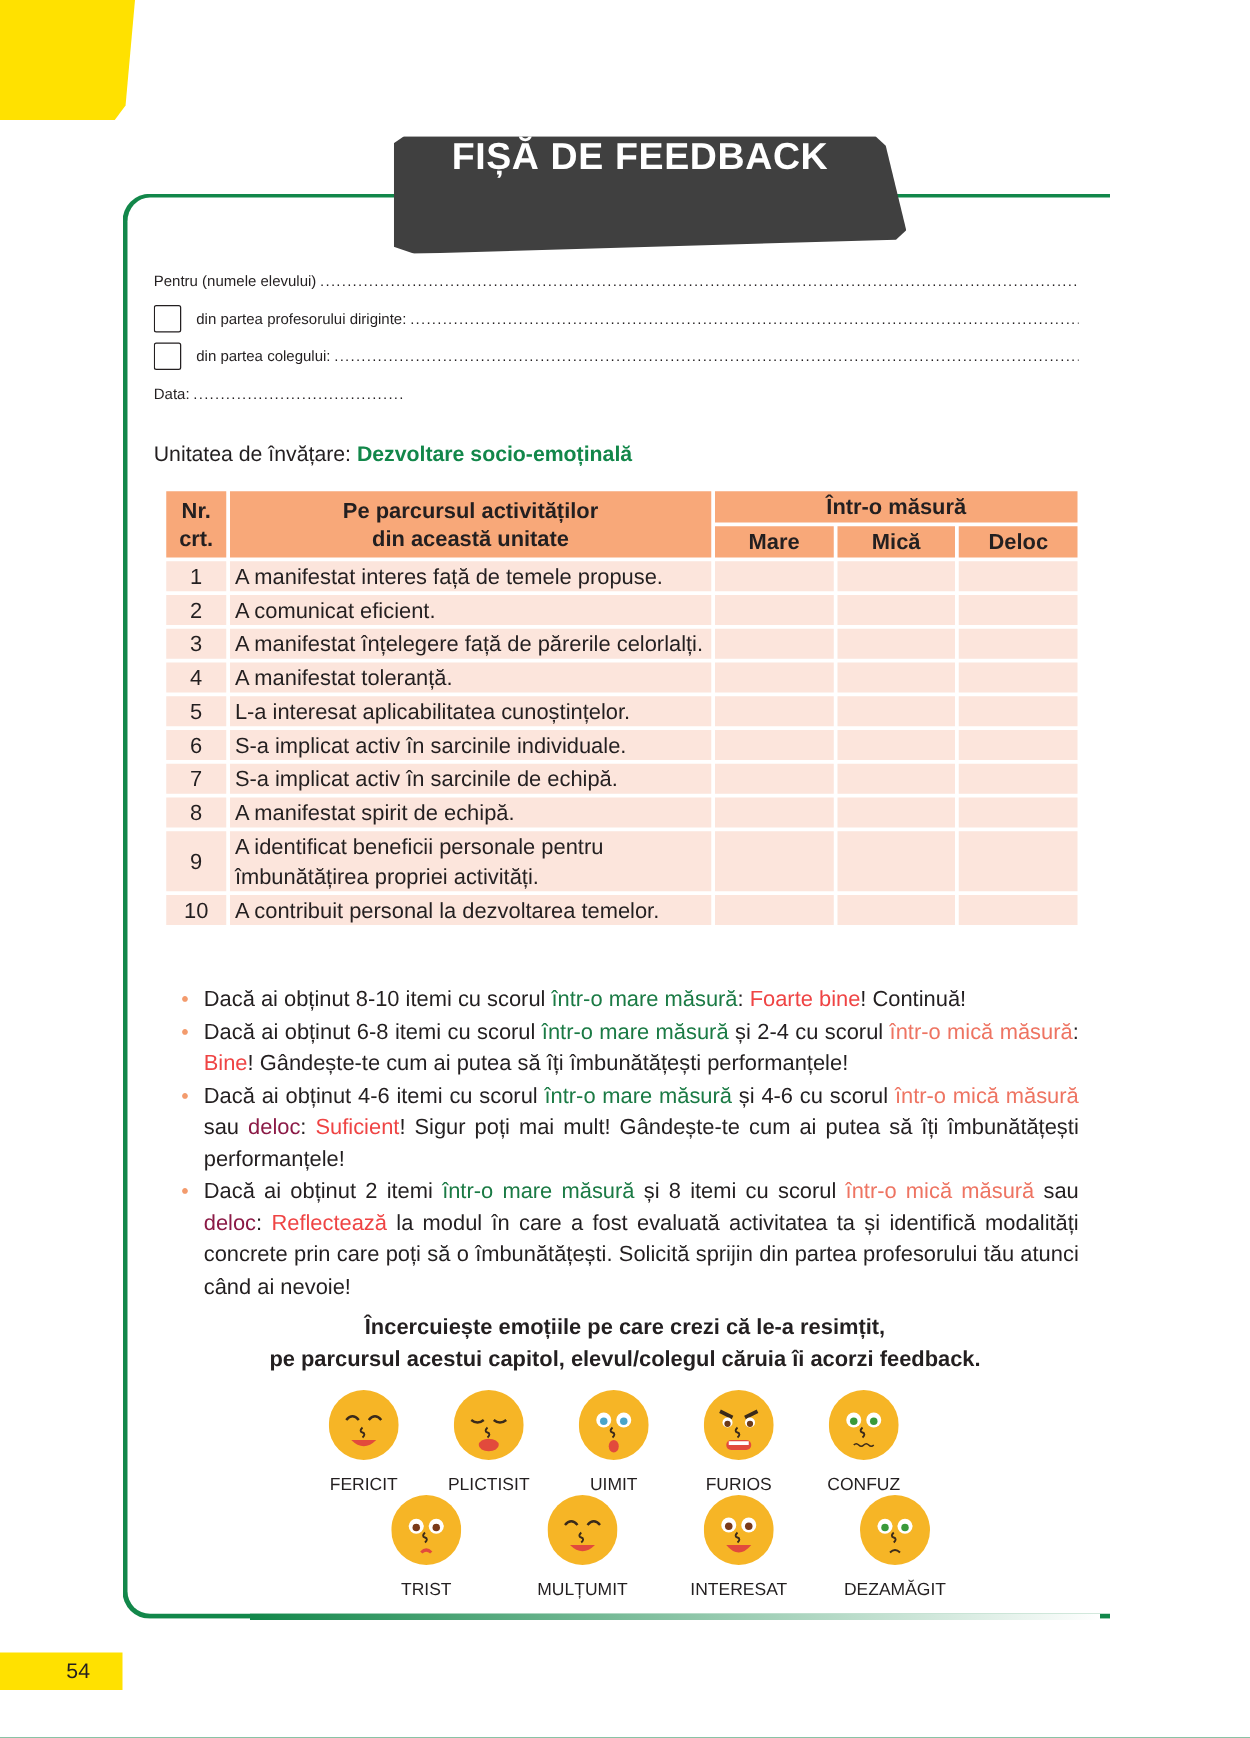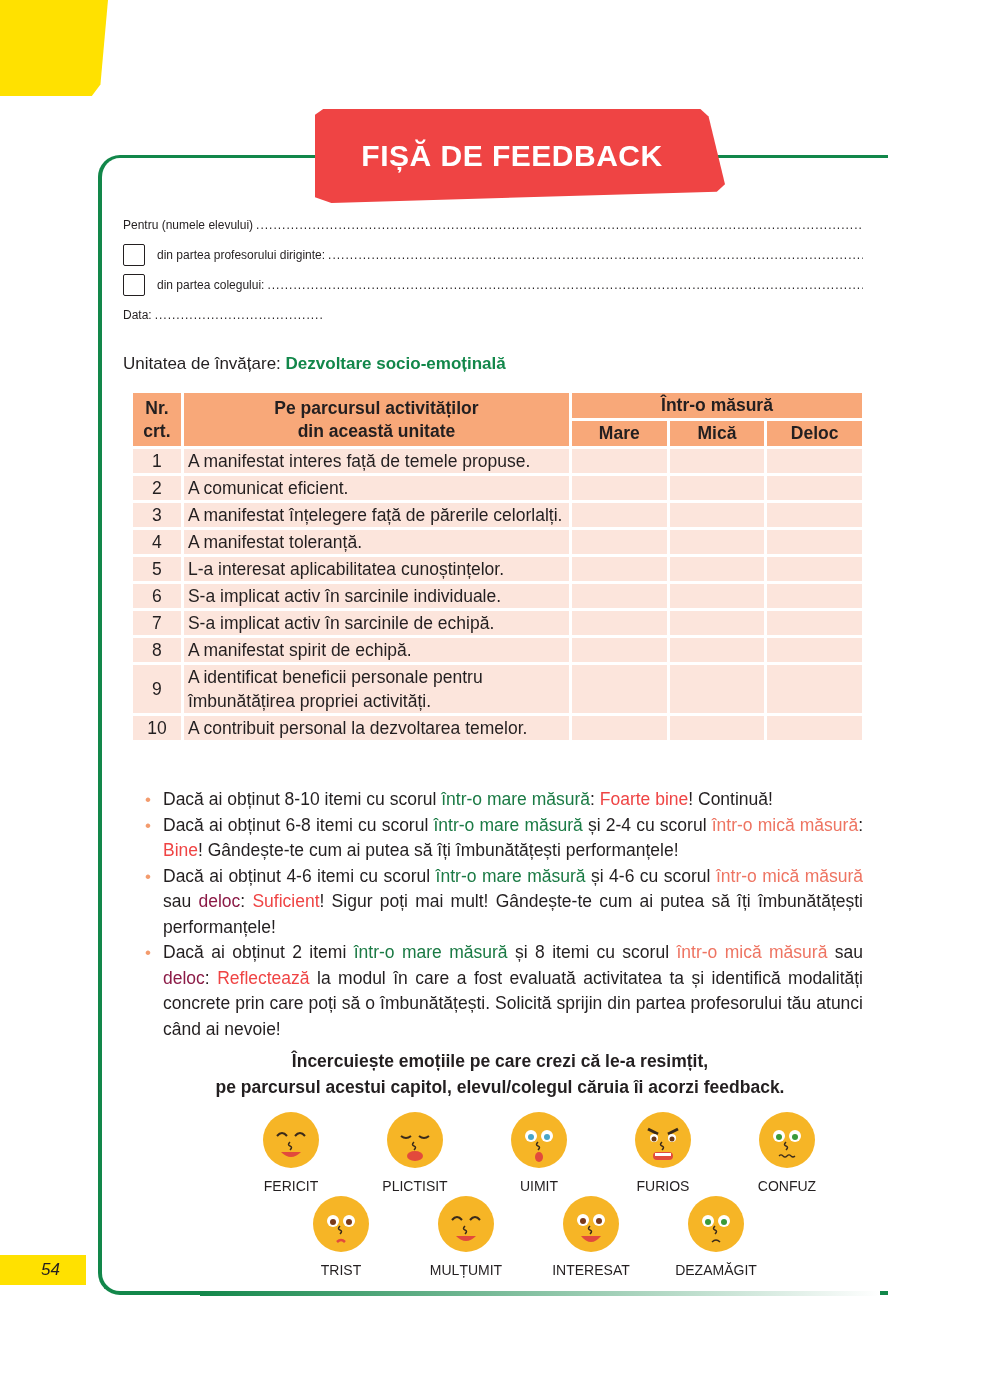--- a/index.html
+++ b/index.html
@@ -1,20 +1,20 @@
 <!DOCTYPE html>
 <html><head>
 <meta charset="utf-8">
 <style>
   * { box-sizing: border-box; margin: 0; padding: 0; }
   body { width: 1000px; height: 1390px; background: #ffffff; position: relative; font-family: "Liberation Sans", sans-serif; color: #231f20; overflow: hidden; }
   .corner-tab { position: absolute; left: 0; top: 0; width: 108px; height: 96px; background: #ffe100; clip-path: polygon(0 0, 100% 0, 93% 88%, 85% 100%, 0 100%); border-radius: 0 0 10px 0; }
   .frame { position: absolute; left: 98px; top: 155px; width: 790px; height: 1140px; border-left: 4px solid #12874a; border-top: 3px solid #12874a; border-bottom: 4px solid #12874a; border-radius: 22px 0 0 22px; border-right: none; }
   .frame-fade-bottom { position: absolute; left: 200px; top: 1291px; width: 680px; height: 5px; background: linear-gradient(to right, #12874a, rgba(255,255,255,1)); }
-  .title-banner { position: absolute; left: 315px; top: 109px; width: 410px; height: 94px; background: #ef4444; clip-path: polygon(0 6%, 2% 0, 94% 0, 96% 8%, 100% 80%, 98% 88%, 4% 100%, 0 94%); display: flex; align-items: center; justify-content: center; padding-right: 16px; }
+  .title-banner { position: absolute; left: 315px; top: 109px; width: 410px; height: 94px; background: #404040; clip-path: polygon(0 6%, 2% 0, 94% 0, 96% 8%, 100% 80%, 98% 88%, 4% 100%, 0 94%); display: flex; justify-content: center; padding-right: 16px; }
   .title-banner span { color: #fff; font-weight: bold; font-size: 30px; letter-spacing: 0.5px; }
   .form-lines { position: absolute; left: 123px; top: 210px; width: 740px; font-size: 12px; }
   .form-line { display: flex; align-items: center; height: 30px; white-space: nowrap; overflow: hidden; }
   .form-line .dots { flex: 1; overflow: hidden; letter-spacing: 1px; margin-left: 3px; }
   .form-line .dots::after { content: "......................................................................................................................................................................................................................................................................................................"; font-size: 12px; }
   .checkbox { display: inline-block; width: 22px; height: 22px; border: 1.5px solid #231f20; border-radius: 2px; margin-right: 12px; background: #fff; }
   .data-line .dots { flex: 0 0 168px; }
   .unit-line { position: absolute; left: 123px; top: 354px; font-size: 17px; }
   .unit-line b { color: #12874a; }
   table.fb { position: absolute; left: 130px; top: 390px; width: 735px; border-collapse: separate; border-spacing: 3px; font-size: 17.5px; }
@@ -24,21 +24,21 @@
   table.fb td.desc { width: 387px; }
   table.fb td.chk { width: 95px; }
   .bullets { position: absolute; left: 143px; top: 787px; width: 720px; font-size: 17.5px; line-height: 25.5px; }
   .bullet { position: relative; padding-left: 20px; text-align: justify; }
   .bullet::before { content: "•"; position: absolute; left: 2px; top: 0; color: #f39b6d; font-size: 17px; }
   .g { color: #1a7a44; } .r { color: #ee7462; } .c { color: #ef4444; } .m { color: #8b1a46; }
   .instruction { position: absolute; left: 140px; top: 1048px; width: 720px; text-align: center; font-weight: bold; font-size: 17.5px; line-height: 26px; }
   .emoji-row { position: absolute; display: flex; }
   .emoji { display: flex; flex-direction: column; align-items: center; width: 100px; }
   .emoji .lbl { font-size: 14px; margin-top: 6px; }
-  .page-num { position: absolute; left: 0; top: 1255px; width: 86px; height: 30px; background: #ffe100; display: flex; align-items: center; justify-content: flex-end; padding-right: 26px; font-size: 17px; font-style: italic; }
+  .page-num { position: absolute; left: 0; top: 1322px; width: 98px; height: 30px; background: #ffe100; display: flex; align-items: center; justify-content: flex-end; padding-right: 26px; font-size: 17px; }
 </style>
 </head>
 <body>
 
 <div class="corner-tab"></div>
 <div class="frame"></div>
 <div class="frame-fade-bottom"></div>
 
 <div class="title-banner">
   <span>FIȘĂ DE FEEDBACK</span>
@@ -168,21 +168,21 @@
   <div class="bullet"><span>Dacă ai obținut 6-8 itemi cu scorul </span><span class="g">într-o mare măsură</span><span> și 2-4 cu scorul </span><span class="r">într-o mică măsură</span><span>: </span><span class="c">Bine</span><span>! Gândește-te cum ai putea să îți îmbunătățești performanțele!</span></div>
   <div class="bullet"><span>Dacă ai obținut 4-6 itemi cu scorul </span><span class="g">într-o mare măsură</span><span> și 4-6 cu scorul </span><span class="r">într-o mică măsură</span><span> sau </span><span class="m">deloc</span><span>: </span><span class="c">Suficient</span><span>! Sigur poți mai mult! Gândește-te cum ai putea să îți îmbunătățești performanțele!</span></div>
   <div class="bullet"><span>Dacă ai obținut 2 itemi </span><span class="g">într-o mare măsură</span><span> și 8 itemi cu scorul </span><span class="r">într-o mică măsură</span><span> sau </span><span class="m">deloc</span><span>: </span><span class="c">Reflectează</span><span> la modul în care a fost evaluată activitatea ta și identifică modalități concrete prin care poți să o îmbunătățești. Solicită sprijin din partea profesorului tău atunci când ai nevoie!</span></div>
 </div>
 
 <div class="instruction">
   <div>Încercuiește emoțiile pe care crezi că le-a resimțit,</div>
   <div>pe parcursul acestui capitol, elevul/colegul căruia îi acorzi feedback.</div>
 </div>
 
-<div class="emoji-row" id="row1" style="left:241px; top:1112px;gap:24px;">
+<div class="emoji-row" id="row1" style="left:241px; top:1112px;">
     <div class="emoji">
       <span><svg width="56" height="56" viewBox="0 0 56 56">
           <circle cx="28" cy="28" r="28" fill="#f6b526"></circle>
           <path d="M14 24 q5 -6 10 0" stroke="#3a2a1a" stroke-width="2" fill="none"></path>
           <path d="M32 24 q5 -6 10 0" stroke="#3a2a1a" stroke-width="2" fill="none"></path>
           <path d="M27 30 q-3 3 0 4 q3 1 0 4" stroke="#3a2a1a" stroke-width="1.5" fill="none"></path>
           <path d="M18 40 q10 10 20 0 z" fill="#e24a3c"></path>
         </svg></span>
       <span class="lbl">FERICIT</span>
     </div>

